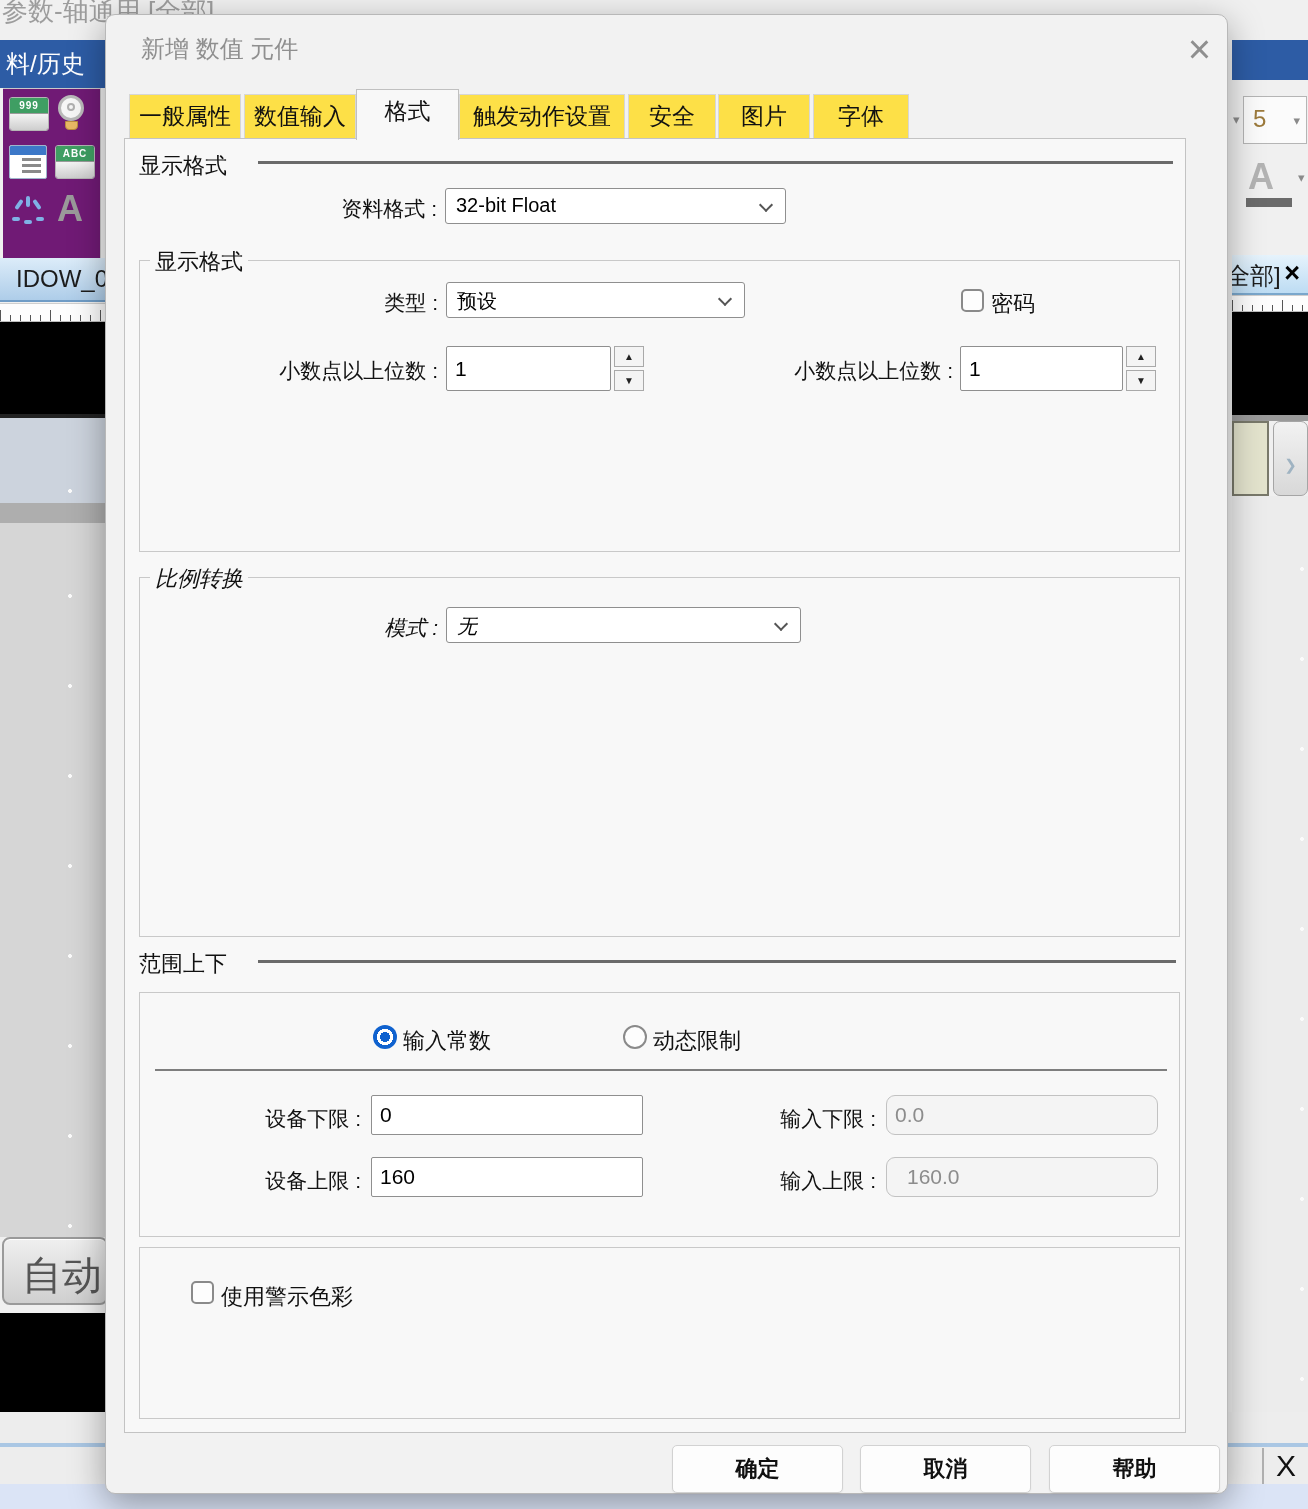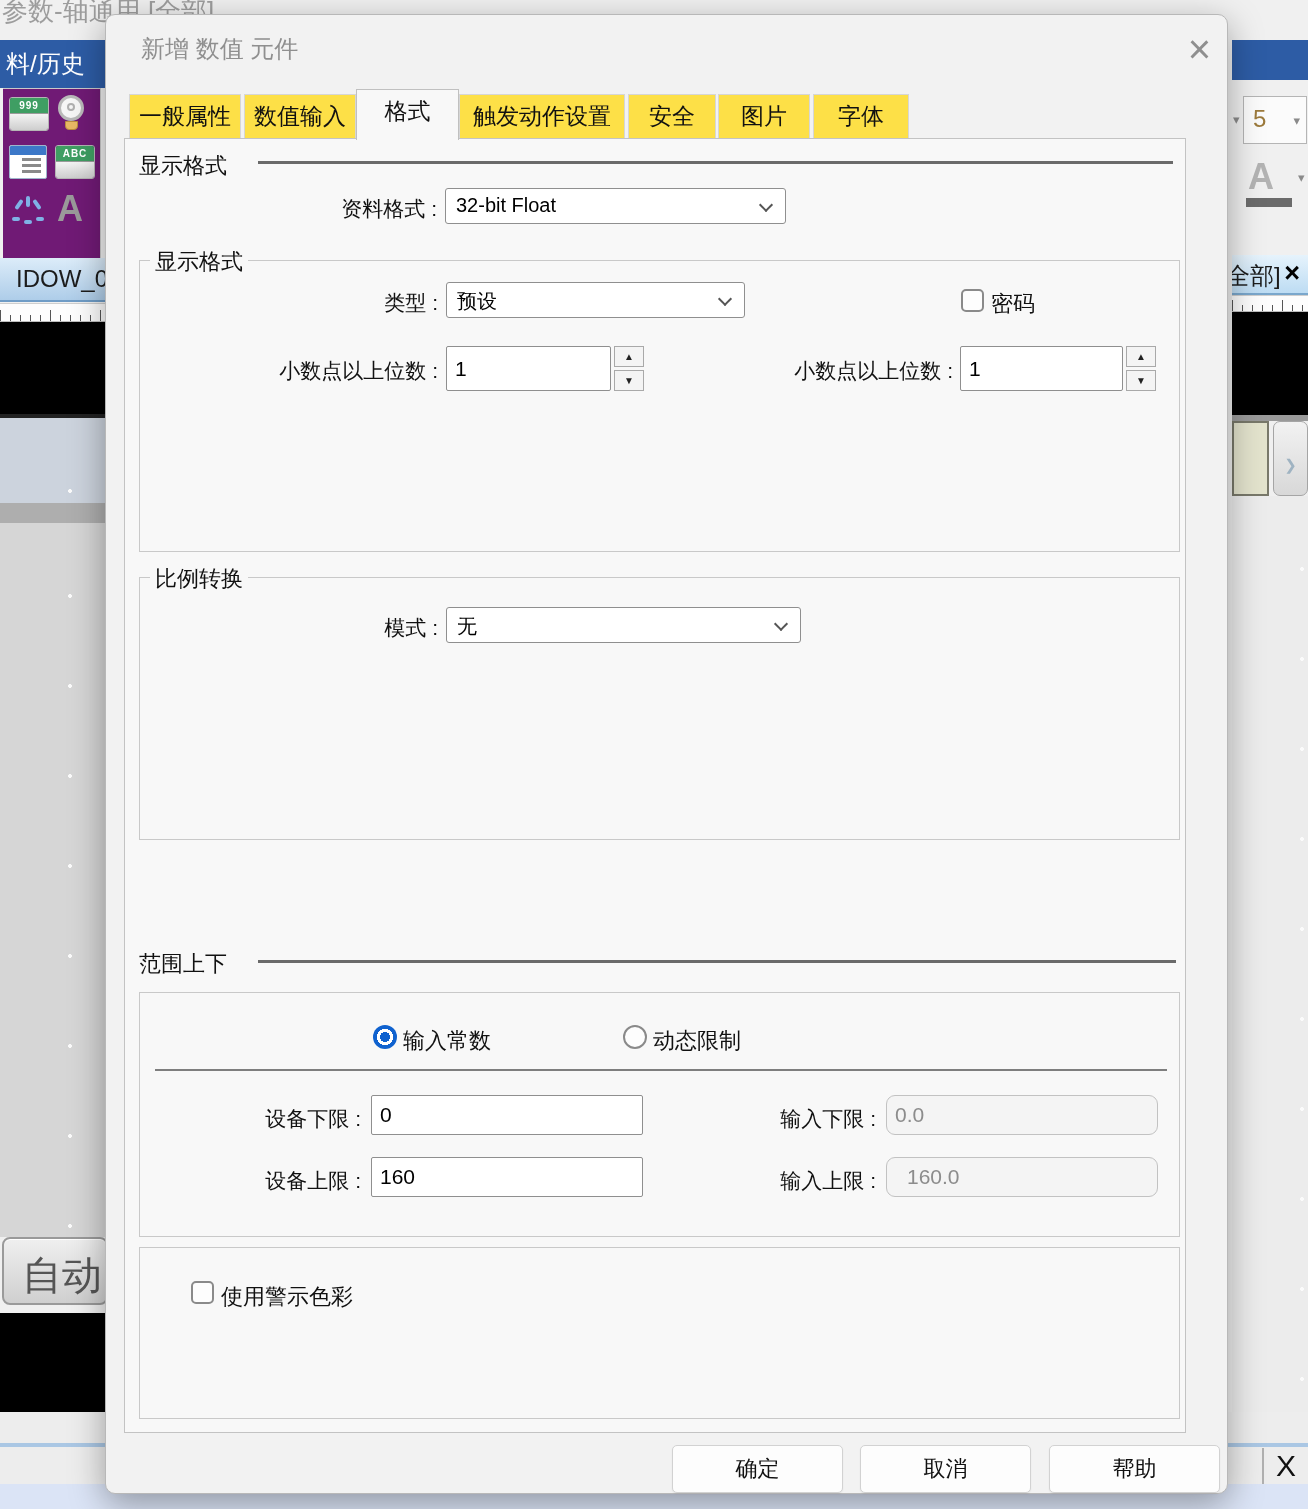--- a/index.html
+++ b/index.html
@@ -95,21 +95,21 @@
   .spinbtn{position:absolute;left:168px;width:30px;height:21px;background:#f4f4f4;border:1px solid #a9a9a9;
     font-size:10px;color:#222;text-align:center;line-height:19px;cursor:pointer;}
   .cb{position:absolute;width:23px;height:23px;background:#fdfdfd;border:2px solid #8a8a8a;border-radius:5px;cursor:pointer;}
   .cb-label{position:absolute;font-size:22px;color:#111;white-space:nowrap;}
   .radio{position:absolute;width:24px;height:24px;border-radius:50%;cursor:pointer;}
   .radio.sel{background:radial-gradient(circle,#0f62cf 0 5px,#fff 5px 8px,#0f62cf 8px);}
   .radio.unsel{background:#fdfdfd;border:2px solid #8a8a8a;}
   .rad-label{position:absolute;font-size:22px;color:#111;white-space:nowrap;cursor:pointer;}
   .hsep{position:absolute;height:2px;background:#7e7e7e;}
   .dlg-btn{position:absolute;top:1430px;width:171px;height:48px;background:#fdfdfd;border:1px solid #d2d2d2;
-    border-radius:5px;font-size:22px;color:#111;text-align:center;line-height:46px;cursor:pointer;box-shadow:0 1px 2px rgba(0,0,0,.06);}
+    border-radius:5px;font-size:22px;color:#111;text-align:center;line-height:46px;cursor:pointer;box-shadow:0 1px 2px rgba(0,0,0,.06);font-weight:bold;}
 </style>
 </head>
 <body>
 
 <div class="stage">
 
   <div class="abs doc-title">参数-轴通用 [全部]</div>
   <div class="abs left-blue-tab">料/历史</div>
 
   <div class="abs toolbox">
@@ -236,21 +236,21 @@
         </div>
 
         <div class="flabel" style="left:515px;top:96px;width:298px;">小数点以上位数 :</div>
         <div class="spinwrap" style="left:820px;top:85px;width:200px;">
           <input class="tinput" readonly="" style="width: 163px;" value="1">
           <div class="spinbtn" style="left:166px;top:0;">▲</div>
           <div class="spinbtn" style="left:166px;top:24px;">▼</div>
         </div>
       </div>
 
-      <div class="gbox" style="left:14px;top:438px;width:1041px;height:263px;">
+      <div class="gbox" style="left:14px;top:438px;width:1041px;height:360px;font-style:italic;">
         <span class="legend">比例转换</span>
         <div class="flabel" style="left:0;top:36px;width:298px;">模式 :</div>
         <div class="combo" style="left:306px;top:29px;width:355px;">
           <span class="val">无</span>
           <span class="chev"></span>
         </div>
       </div>
 
       <div class="sect-h" style="left:14px;top:810px;">范围上下</div>
       <div class="sect-rule" style="left:133px;top:821px;width:918px;"></div>

